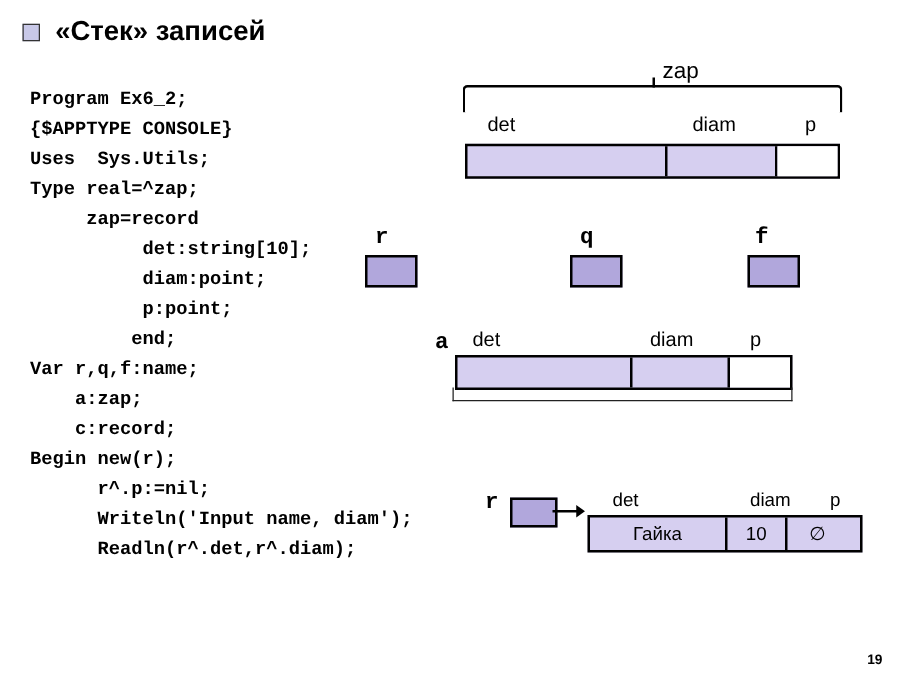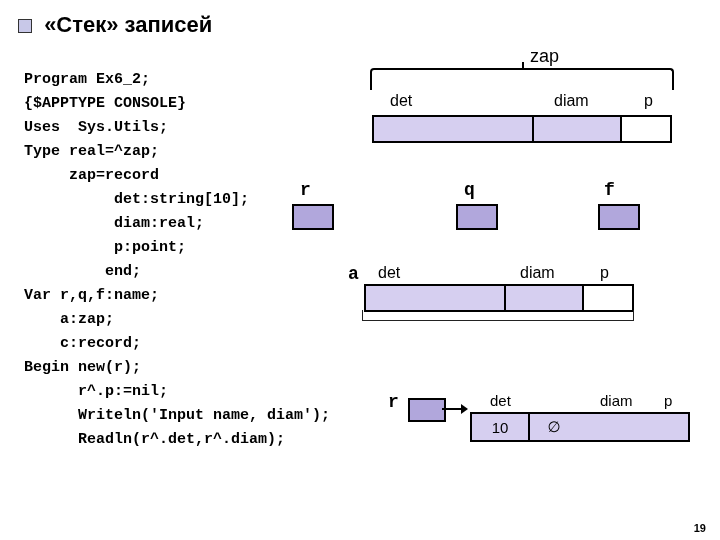--- a/index.html
+++ b/index.html
@@ -183,21 +183,21 @@
     .bottom-fields span.diam { position: absolute; left: 124px; }
     .bottom-fields span.p { position: absolute; left: 188px; }
 
     .bottom-box {
       left: 470px;
       top: 412px;
       width: 216px;
       height: 26px;
     }
     .bottom-box .c1 { width: 110px; }
-    .bottom-box .c2 { width: 58px; }
+    .bottom-box .c2 { width: 48px; }
     .bottom-box .c3 { width: 48px; }
 
     .page-num {
       position: absolute;
       right: 14px;
       bottom: 6px;
       font-size: 11px;
       font-weight: bold;
     }
   </style>
@@ -209,21 +209,21 @@
   <span>«Стек» записей</span>
 </h2>
 
 <div class="code-area">
 <span>Program Ex6_2;</span>
 <span>{$APPTYPE CONSOLE}</span>
 <span>Uses  Sys.Utils;</span>
 <span>Type real=^zap;</span>
 <span>     zap=record</span>
 <span>          det:string[10];</span>
-<span>          diam:real;</span>
+<span>          diam:point;</span>
 <span>          p:point;</span>
 <span>         end;</span>
 <span>Var r,q,f:name;</span>
 <span>    a:zap;</span>
 <span>    c:record;</span>
 <span>Begin new(r);</span>
 <span>      r^.p:=nil;</span>
 <span>      Writeln('Input name, diam');</span>
 <span>      Readln(r^.det,r^.diam);</span>
 </div>
@@ -264,17 +264,18 @@
 <div class="br-lab">r</div>
 <div class="br-box"></div>
 <div class="arrow"></div>
 
 <div class="bottom-fields">
   <span class="det">det</span>
   <span class="diam">diam</span>
   <span class="p">p</span>
 </div>
 <div class="record-box bottom-box">
+  <div class="cell c1">Гайка</div>
   <div class="cell c2">10</div>
   <div class="cell c3">∅</div>
 </div>
 
 <div class="page-num">19</div>
 
 </body></html>

